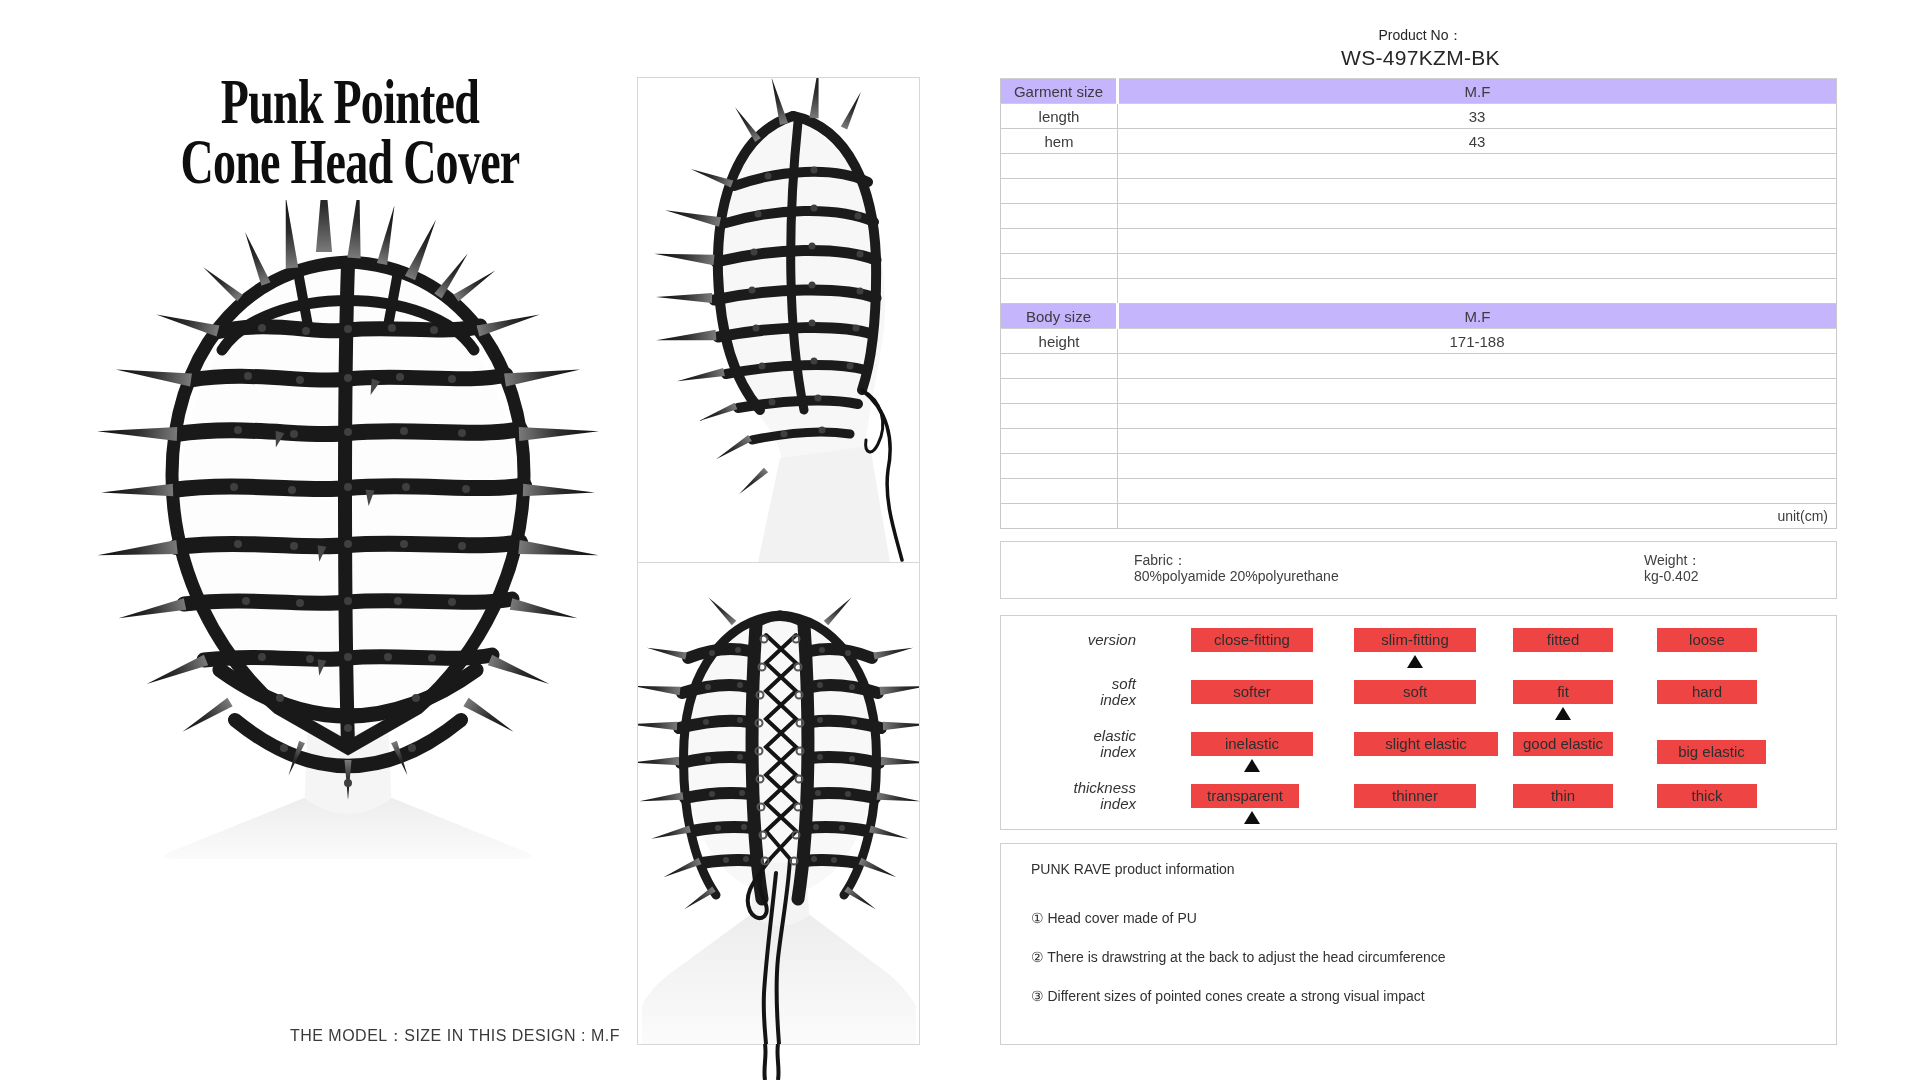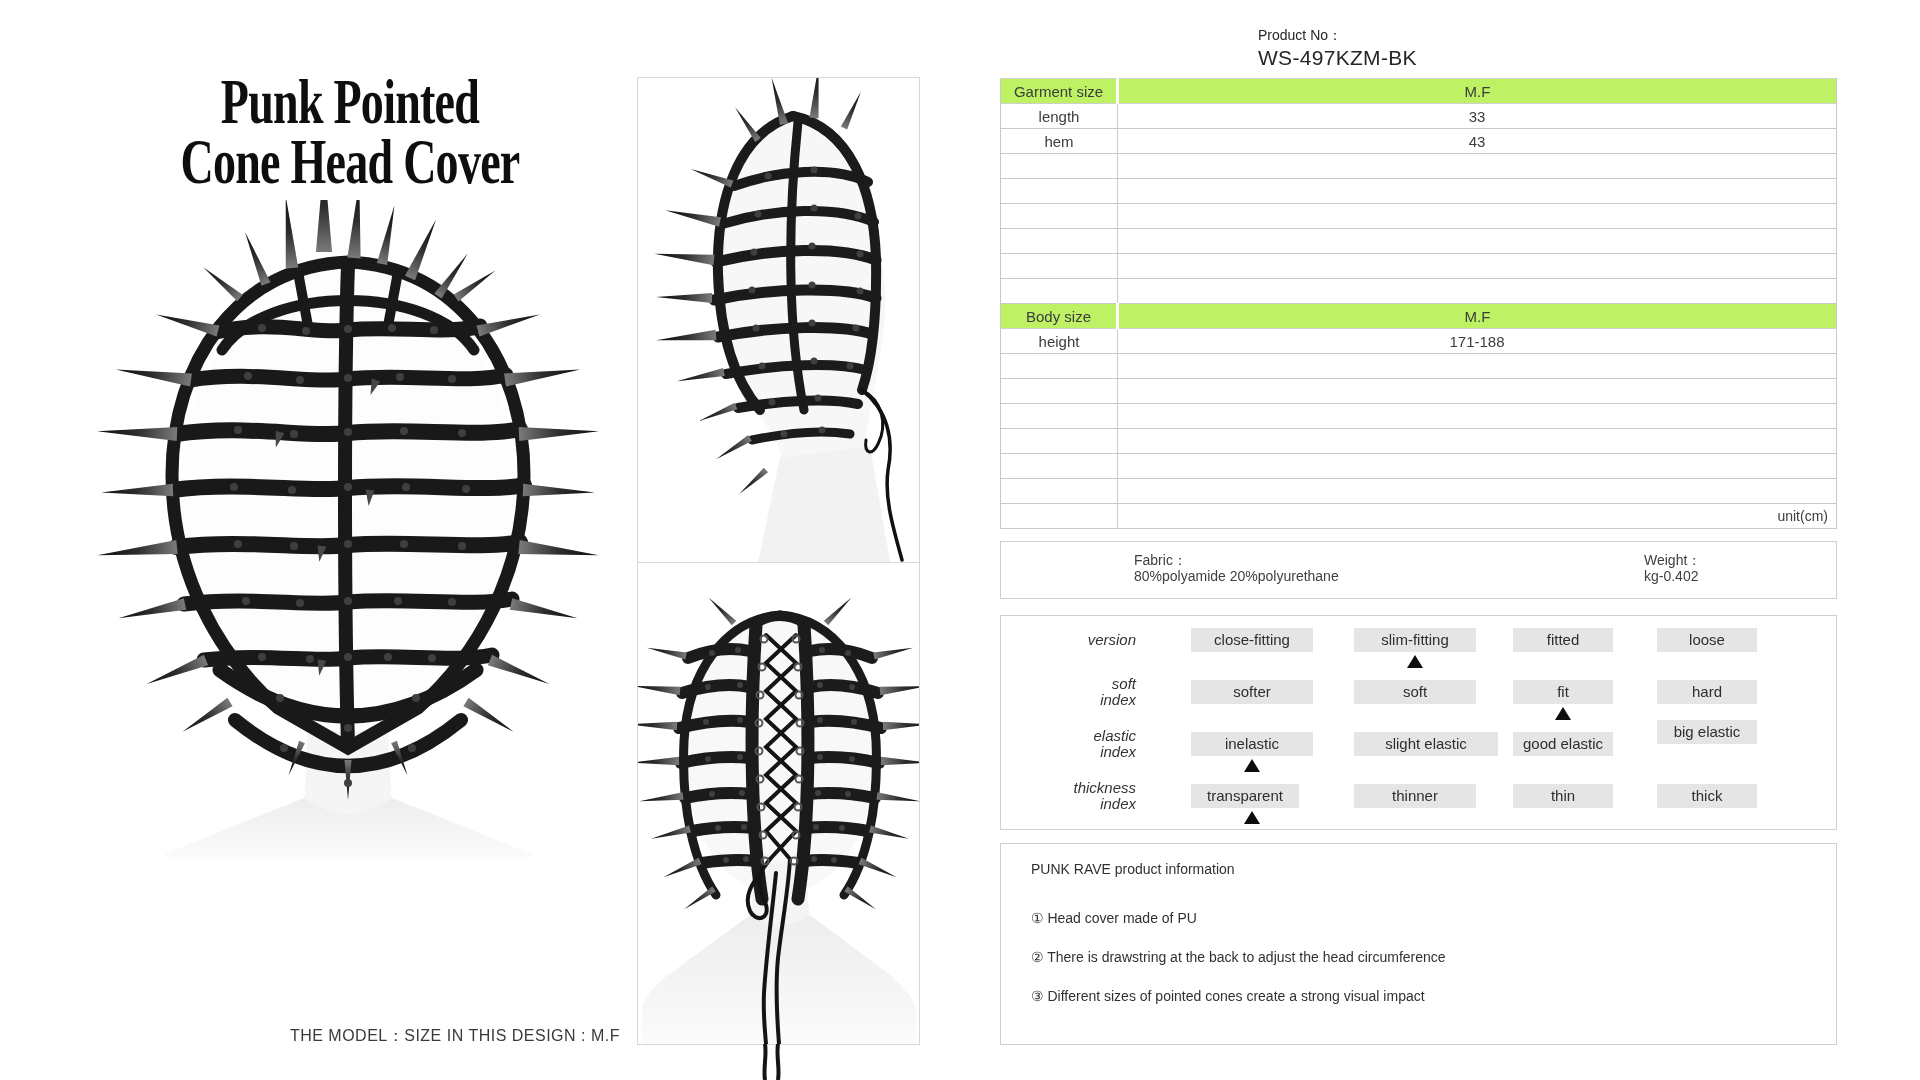--- a/index.html
+++ b/index.html
@@ -18,43 +18,43 @@
     position:absolute;left:80px;top:1026px;width:540px;text-align:right;
     font-size:16px;letter-spacing:.5px;color:#3a3a3a;
   }
   .front-image{position:absolute;left:70px;top:200px;}
   
   .photo-box{position:absolute;left:637px;width:283px;border:1px solid #d7d7d7;background:#fff;box-sizing:border-box;}
   .photo-box.top{top:77px;height:486px;}
   .photo-box.bottom{top:562px;height:483px;}
   .lace-overflow{position:absolute;left:637px;top:1044px;}
   
-  .product-no{position:absolute;left:1258px;top:27px;width:325px;text-align:left;color:#262626;}
+  .product-no{position:absolute;left:1258px;top:27px;width:325px;text-align:center;color:#262626;}
   .product-no .lbl{font-size:14px;}
   .product-no .val{font-size:21px;margin-top:1px;letter-spacing:.3px;}
   table.size-table{
     position:absolute;left:1000px;top:78px;width:837px;
     border-collapse:collapse;table-layout:fixed;font-size:15px;color:#3c3c3c;
   }
   table.size-table td,table.size-table th{
     height:25px;box-sizing:border-box;padding:0;text-align:center;font-weight:normal;
     border:1px solid #c9c9c9;background:#fff;
   }
   table.size-table col.c1{width:117px;}
-  table.size-table th{background:#bef264;border-top:1px solid #d0d0d0;border-bottom:1px solid #cfcfcf;}
+  table.size-table th{background:#c4b5fd;border-top:1px solid #d0d0d0;border-bottom:1px solid #cfcfcf;}
   table.size-table th.hl{border-right:3px solid #ffffff;}
   table.size-table td.unit-cell{text-align:right;padding-right:8px;font-size:14px;}
   .panel-box{position:absolute;left:1000px;width:837px;border:1px solid #cfcfcf;background:#fff;box-sizing:border-box;}
   .fabric-box{top:541px;height:58px;font-size:14px;color:#3f3f3f;}
   .fabric-box .fab{position:absolute;left:133px;top:10px;line-height:16px;}
   .fabric-box .wgt{position:absolute;left:643px;top:10px;line-height:16px;}
   .attr-box{top:615px;height:215px;}
   .attr-label{position:absolute;left:0;width:135px;text-align:right;font-size:15px;line-height:16px;color:#333;transform:translateY(-50%);font-style:italic;}
   .attr-btn{
-    position:absolute;height:24px;background:#e5e5e5;color:#2e2e2e;font-size:15px;
+    position:absolute;height:24px;background:#ef4444;color:#2e2e2e;font-size:15px;
     line-height:24px;text-align:center;
   }
   .tri{position:absolute;width:0;height:0;border-left:8px solid transparent;border-right:8px solid transparent;border-bottom:13px solid #0d0d0d;}
   .info-box{top:843px;height:202px;font-size:14px;color:#313131;text-align:right;}
   .info-box .info-title{position:absolute;left:30px;top:17px;}
   .info-box .info-item{position:absolute;left:30px;}
   .info-box .i1{top:66px;}
   .info-box .i2{top:105px;}
   .info-box .i3{top:144px;}
 </style>
@@ -485,21 +485,21 @@
   <div class="attr-btn" style="left:656px;top:64px;width:100px">hard</div>
   <div class="tri" style="left:554px;top:91px"></div>
 
   <div class="attr-label" style="top:128px">
     <div>elastic</div>
     <div>index</div>
   </div>
   <div class="attr-btn" style="left:190px;top:116px;width:122px">inelastic</div>
   <div class="attr-btn" style="left:353px;top:116px;width:144px">slight elastic</div>
   <div class="attr-btn" style="left:512px;top:116px;width:100px">good elastic</div>
-  <div class="attr-btn" style="left:656px;top:104px;width:100px">big elastic</div>
+  <div class="attr-btn" style="left:656px;top:124px;width:109px">big elastic</div>
   <div class="tri" style="left:243px;top:143px"></div>
 
   <div class="attr-label" style="top:180px">
     <div>thickness</div>
     <div>index</div>
   </div>
   <div class="attr-btn" style="left:190px;top:168px;width:108px">transparent</div>
   <div class="attr-btn" style="left:353px;top:168px;width:122px">thinner</div>
   <div class="attr-btn" style="left:512px;top:168px;width:100px">thin</div>
   <div class="attr-btn" style="left:656px;top:168px;width:100px">thick</div>

